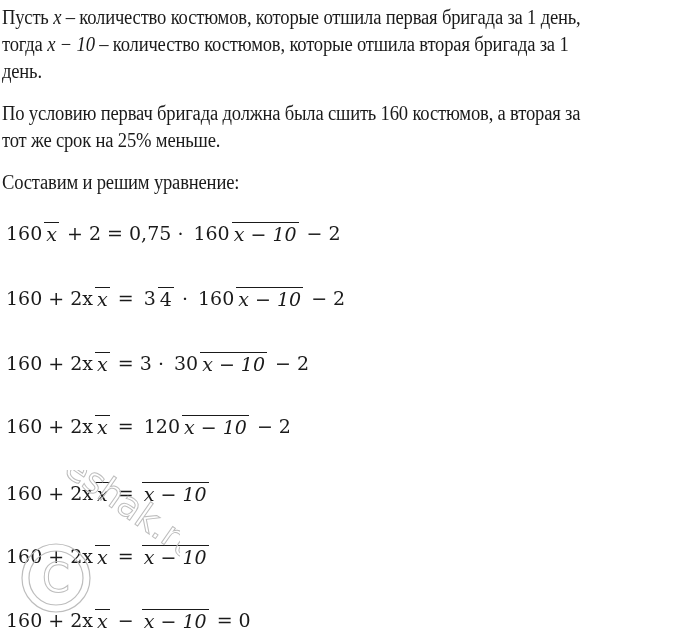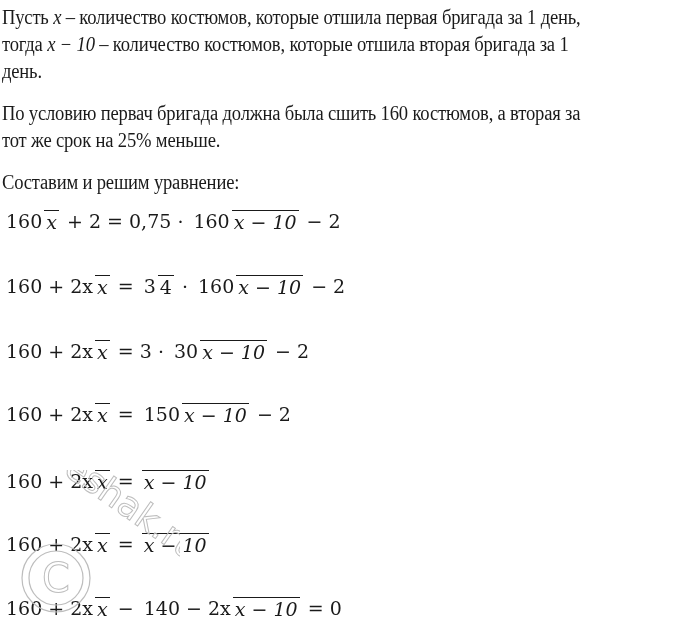--- a/index.html
+++ b/index.html
@@ -6,21 +6,21 @@
   body { width: 681px; height: 641px; position: relative; overflow: hidden;
          font-family: "Liberation Serif", "DejaVu Serif", serif; color: #1a1a1a; }
   .para { position: absolute; left: 2px; font-size: 20px; line-height: 27px; letter-spacing: -0.2px;
           font-family: "Liberation Serif", serif; transform: scaleX(0.93); transform-origin: left top; white-space: nowrap; }
   .para i { font-style: italic; }
   .eq { position: absolute; left: 2px; display: flex; align-items: center; font-size: 19px;
         font-family: "DejaVu Serif", serif; }
   .frac { display: inline-flex; flex-direction: row; align-items: center; margin: 0 2px; }
   .frac .num { padding: 0 2px; line-height: 22px; white-space: nowrap; }
   .frac .den { padding: 0 2px; line-height: 22px; border-top: 1.5px solid #1a1a1a; width: 100%; text-align: center; white-space: nowrap; }
-  .op { margin: 3px 6px; white-space: nowrap; }
+  .op { margin: 15px 6px; white-space: nowrap; }
   .var { font-style: italic; }
   .watermark { position: absolute; left: 20px; top: 470px; pointer-events: none; }
 </style>
 </head>
 <body>
 
 <div>
   <div class="para" style="top:4px;"><span>Пусть </span><i>x</i><span>  – количество костюмов, которые отшила первая бригада за 1 день,</span></div>
   <div class="para" style="top:31px;"><span>тогда </span><i>x − 10</i><span>  – количество костюмов, которые отшила вторая бригада за 1</span></div>
   <div class="para" style="top:58px;">день.</div>
@@ -77,21 +77,21 @@
   <span class="op">− 2</span>
 </div>
 
 <div class="eq" style="top:400px;">
   <span class="frac">
       <span class="num">160 + 2x</span>
       <span class="den var">x</span>
     </span>
   <span class="op">=</span>
   <span class="frac">
-      <span class="num">150</span>
+      <span class="num">120</span>
       <span class="den var">x − 10</span>
     </span>
   <span class="op">− 2</span>
 </div>
 
 <div class="eq" style="top:467px;">
   <span class="frac">
       <span class="num">160 + 2x</span>
       <span class="den var">x</span>
     </span>
@@ -112,21 +112,20 @@
     </span>
 </div>
 
 <div class="eq" style="top:594px;">
   <span class="frac">
       <span class="num">160 + 2x</span>
       <span class="den var">x</span>
     </span>
   <span class="op">−</span>
   <span class="frac">
-      <span class="num">140 − 2x</span>
       <span class="den var">x − 10</span>
     </span>
   <span class="op">= 0</span>
 </div>
 
 <div class="watermark">
   <svg width="160" height="150" viewBox="0 0 160 150">
     <circle cx="36" cy="108" r="34" fill="none" stroke="#bdbdbd" stroke-width="1.2"></circle>
     <circle cx="36" cy="108" r="27" fill="none" stroke="#bdbdbd" stroke-width="1.2"></circle>
     <text x="36" y="122" text-anchor="middle" font-size="40" fill="none" stroke="#bdbdbd" stroke-width="1" font-family="DejaVu Sans, sans-serif">C</text>

